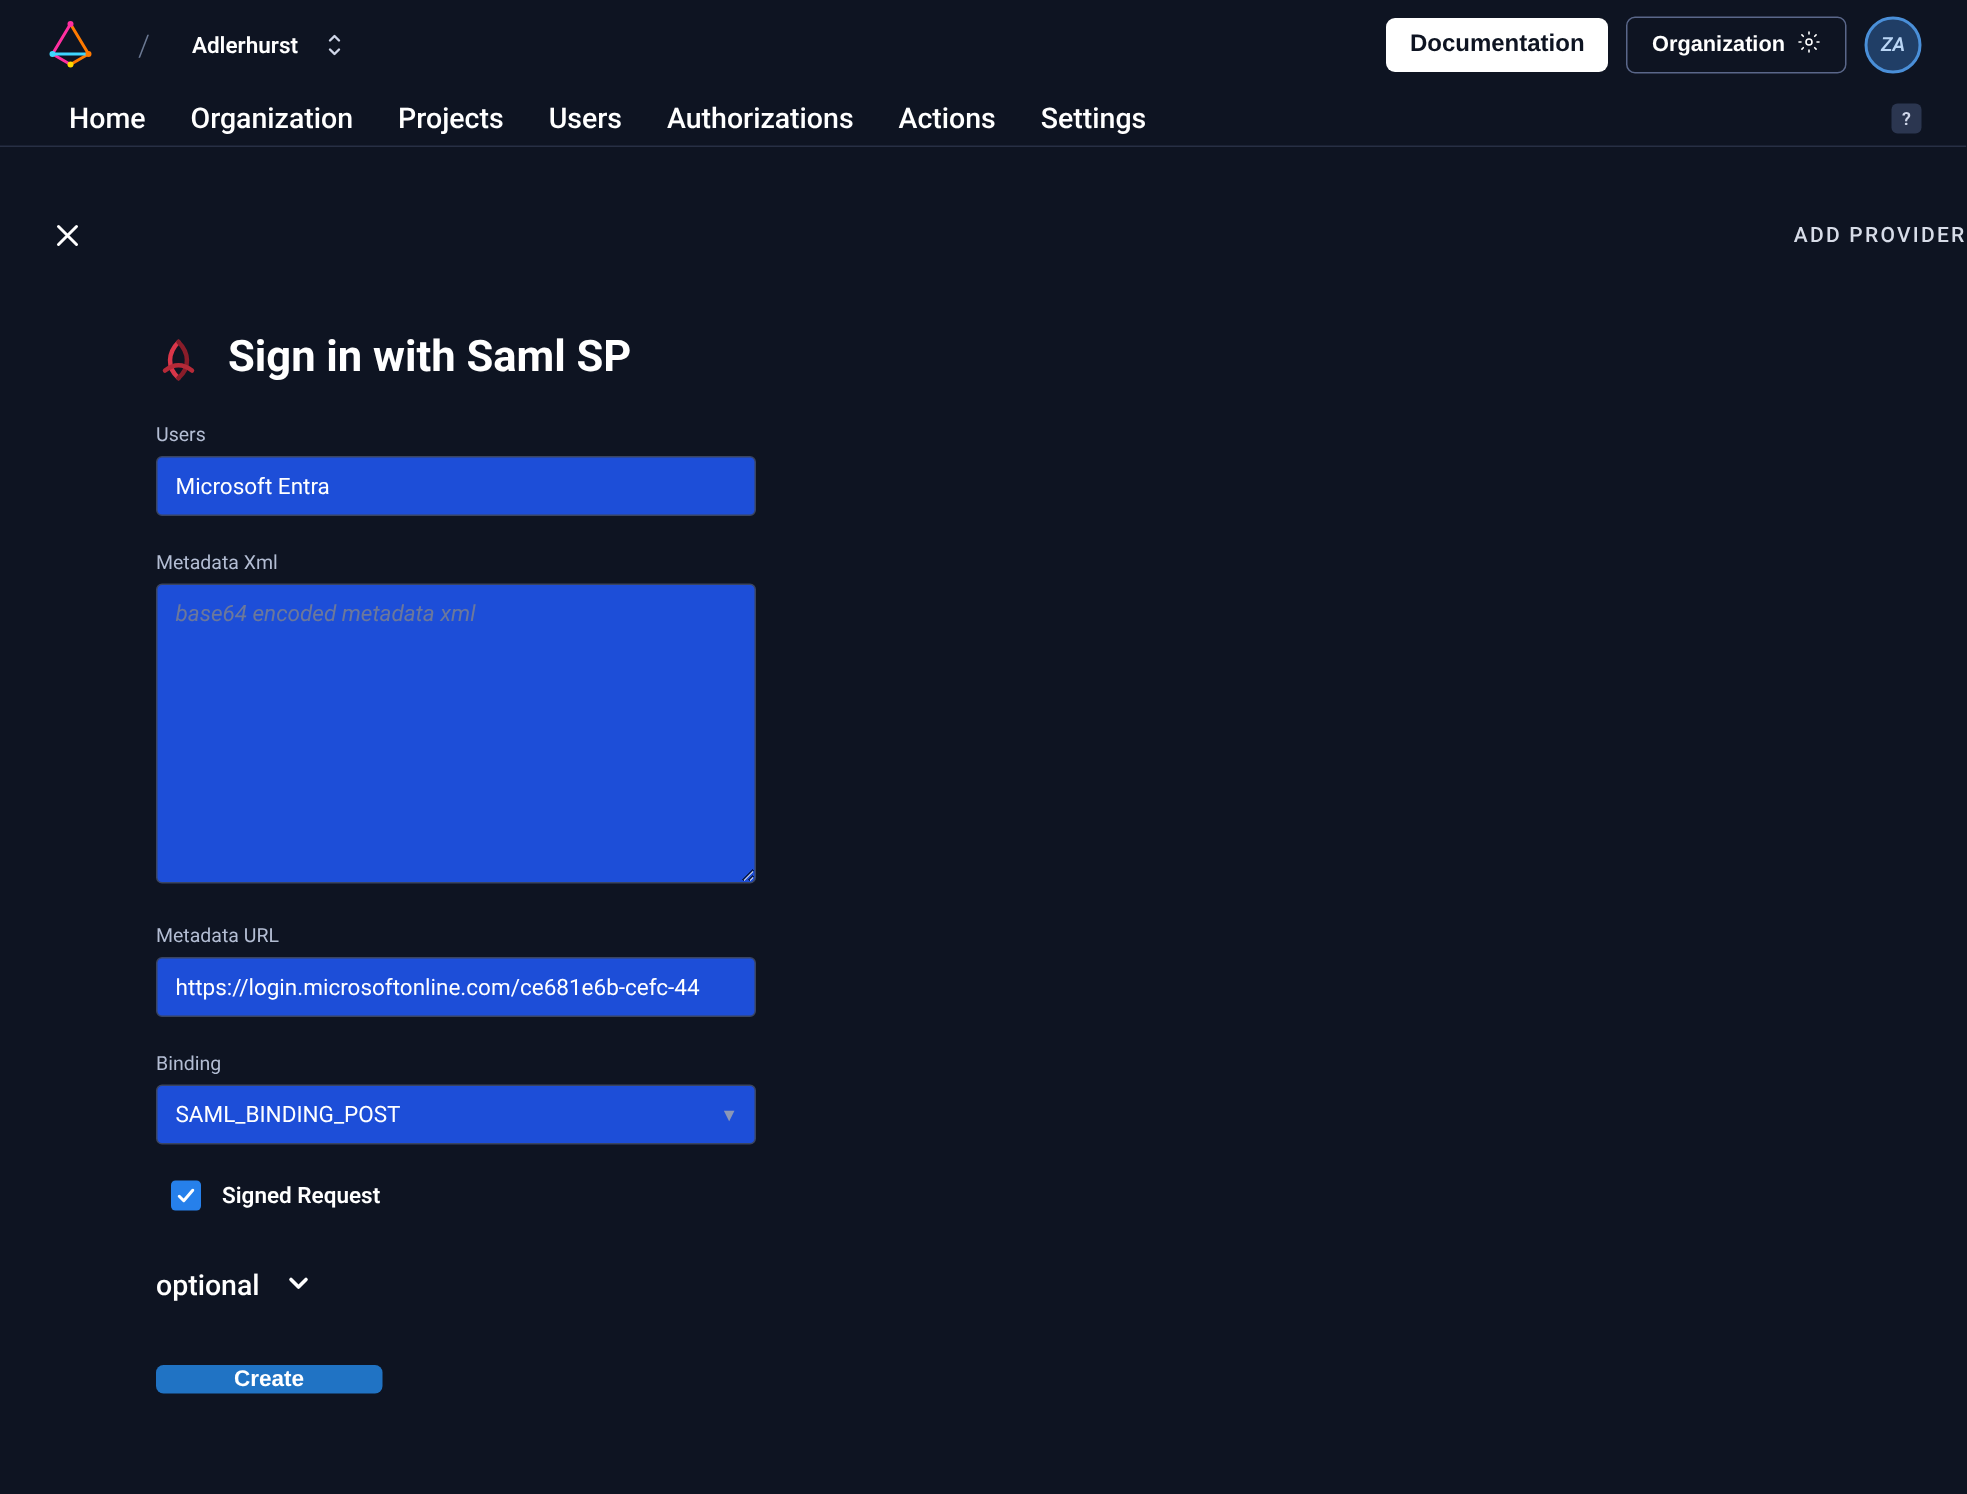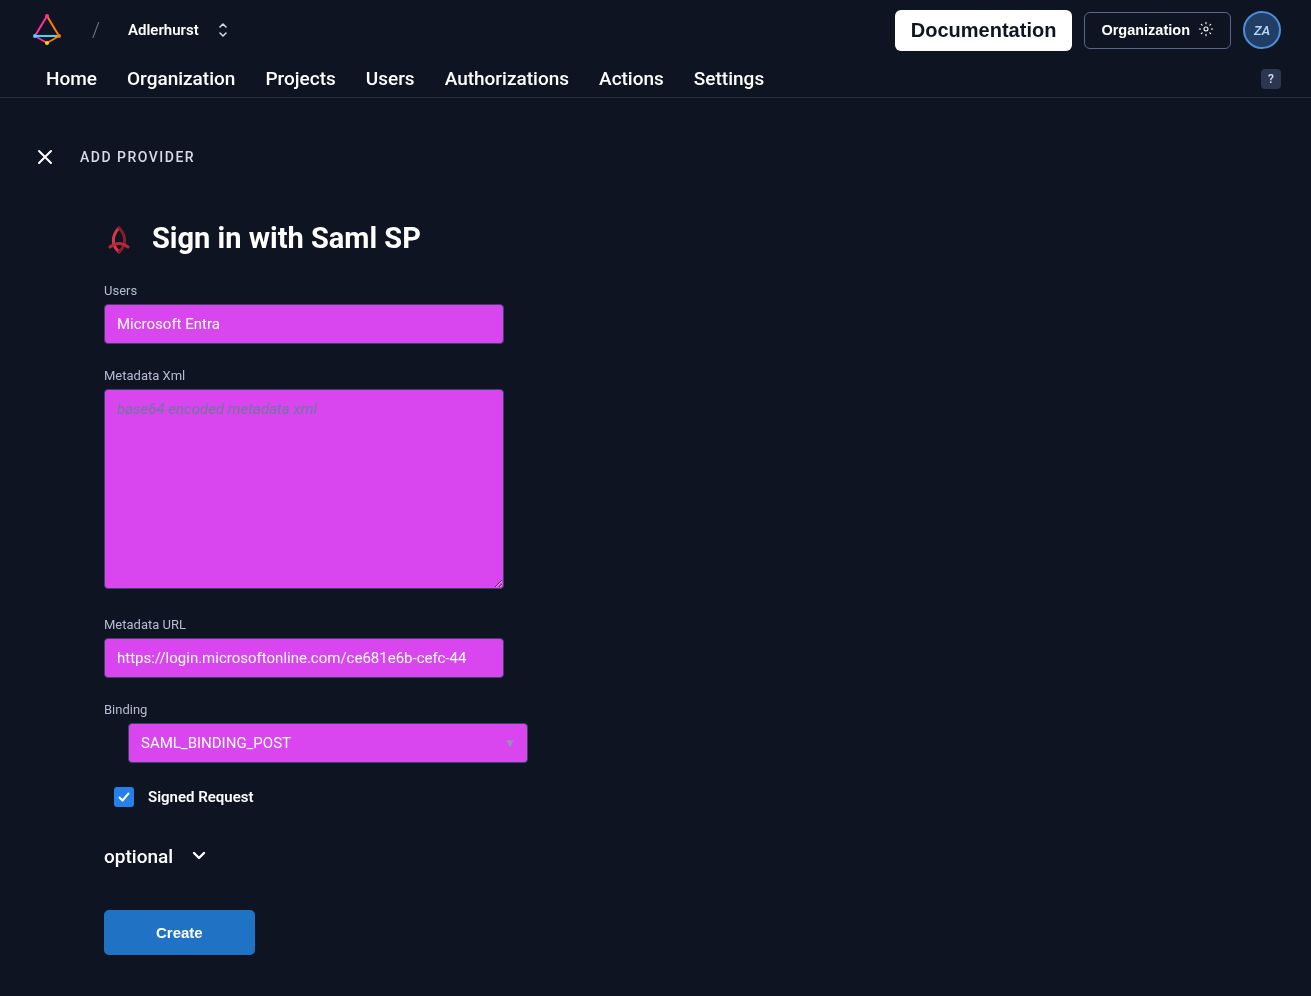--- a/index.html
+++ b/index.html
@@ -47,21 +47,21 @@
       cursor: pointer;
       display:flex;
       align-items:center;
       gap:8px;
     }
     .btn-solid-white {
       background:#ffffff;
       color:#0e1422;
       border:none;
       border-radius:6px;
-      font-size:20px;
+      font-size:16px;
       font-weight:600;
       padding:9px 16px;
       cursor:pointer;
     }
     .avatar {
       width: 38px; height: 38px; border-radius: 50%;
       background: #203e66;
       border: 2px solid #4a8fd8;
       display:flex; align-items:center; justify-content:center;
       font-weight:600; font-size:13px; color:#b9d5f5;font-style:italic;
@@ -86,72 +86,73 @@
     }
     
     .page {
       padding: 50px 0 60px 0;
       display:flex;
       flex-direction:column;
     }
     .page-header-row {
       display:flex; align-items:center; gap: 24px;
       padding-left: 34px;
+      justify-content: space-between;
     }
     .close-x {
       font-size: 20px; color:#fff; cursor:pointer; font-weight:300;
       width:22px; display:flex; align-items:center; justify-content:center;
     }
     .breadcrumb-label {
       letter-spacing: 1.5px; font-size: 14px; color:#d7dce8; font-weight:500;
     }
     .content { margin-top: 55px; padding-left: 104px; width: 612px; }
     .title-row { display:flex; align-items:flex-end; gap: 18px; }
     .provider-icon svg { display:block; }
     .page-title { font-size: 29px; font-weight:700; }
     .page-subtitle { margin-top: 14px; font-size: 15px; color:#e2e6f0; }
     .form { margin-top: 28px; }
     .field { margin-bottom: 24px; }
     .field-label { font-size: 13px; color:#b3bdd3; margin-bottom:6px; display:block; }
     .input, .textarea, .select {
       width: 400px;
-      background: #d946ef;
+      background: #1d4ed8;
       border: 1px solid #3a4562;
       border-radius: 4px;
       color: #fff;
       font-size: 15px;
       padding: 10px 12px;
       font-family: inherit;
     }
     .textarea {
       height: 200px;
       resize: both;
       font-style: normal;
     }
     .textarea::placeholder { font-style: italic; color:#6c789b; }
-    .select-wrap { position:relative; width:400px;margin-left:24px; }
+    .select-wrap { position:relative; width:400px; }
     .select { appearance:none; width:100%; }
     .select-caret { position:absolute; right:12px; top:50%; transform:translateY(-50%); color:#8b97b6; pointer-events:none; font-size:12px;}
     .checkbox-row { display:flex; align-items:center; gap:14px; margin-top: 6px; padding-left:10px;}
     .chk {
       width:20px; height:20px; border-radius:3px; background:#2680eb;
       display:flex; align-items:center; justify-content:center; cursor:pointer;
     }
     .chk svg { display:block; }
     .chk-label { font-size:15px; font-weight:600; }
     .optional-row {
       display:flex; align-items:center; gap:18px;
       font-size:19px; font-weight:500; margin-top: 38px; cursor:pointer;
     }
     .create-btn {
       margin-top: 42px;
       background:#2073c4;
       border:none; border-radius:5px;
       color:#fff; font-size:15px; font-weight:600;
-      padding: 14px 52px; cursor:pointer;
+      padding: 1px 52px; cursor:pointer;
     }
   </style>
 </head>
 <body>
 
 <div class="top-header">
   <div class="top-left">
     <div class="logo-wrap">
       <svg width="34" height="34" viewBox="0 0 34 34">
         <polyline points="17,3 5,23 17,30" fill="none" stroke="#ff2fa0" stroke-width="2"></polyline>

